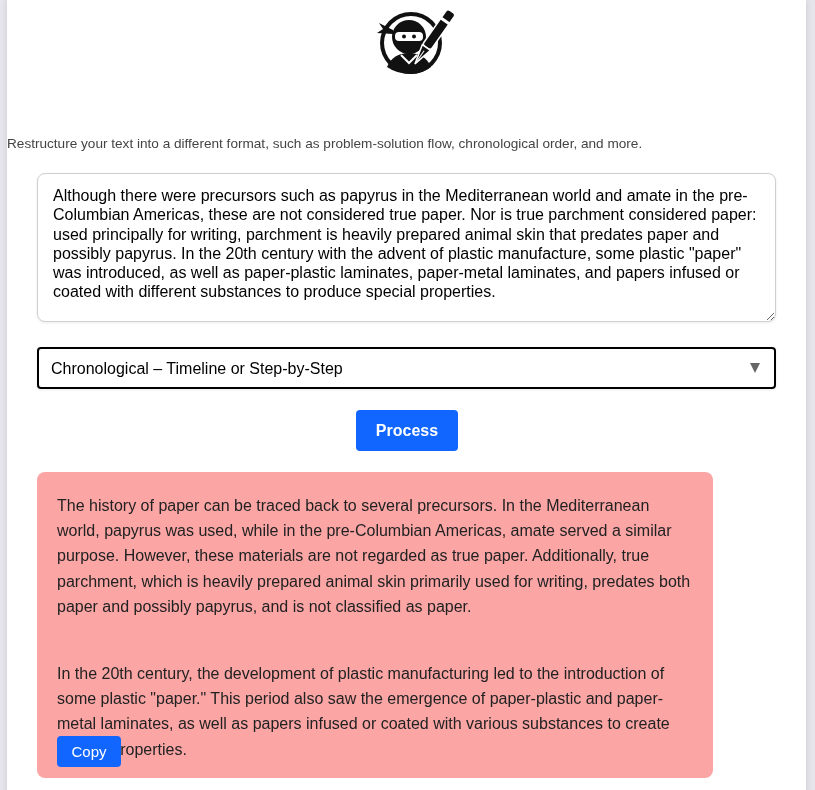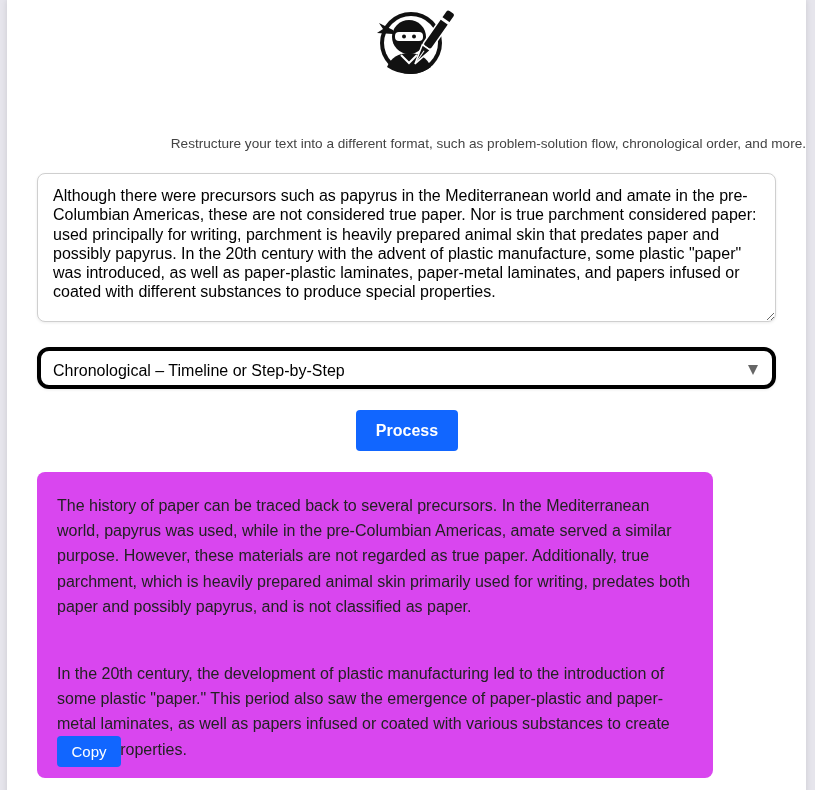--- a/index.html
+++ b/index.html
@@ -36,21 +36,21 @@
     font-size: 22px;
     font-weight: bold;
     color: #222222;
     margin: 0;
   }
   .subtitle {
     position: absolute;
     left: 0;
     top: 136px;
     width: 799px;
-    text-align: right;
+    text-align: left;
     font-size: 13.6px;
     color: #444444;
     margin: 0;
   }
   .textarea {
     position: absolute;
     left: 30px;
     top: 173px;
     width: 739px;
     height: 149px;
@@ -68,22 +68,22 @@
     overflow: hidden;
     outline: none;
   }
   .select-wrap {
     position: absolute;
     left: 30px;
     top: 347px;
     width: 739px;
     height: 42px;
     box-sizing: border-box;
-    border: 4px solid #000000;
-    border-radius: 12px;
+    border: 2px solid #000000;
+    border-radius: 4px;
     background: #ffffff;
     box-shadow: 0 1px 3px rgba(0,0,0,0.08);
     cursor: pointer;
   }
   .select-value {
     position: absolute;
     left: 12px;
     top: 11px;
     font-size: 16px;
     color: #000000;
@@ -116,21 +116,21 @@
     font-size: 16px;
     font-weight: bold;
   }
   .output {
     position: absolute;
     left: 30px;
     top: 472px;
     width: 676px;
     height: 306px;
     box-sizing: border-box;
-    background: #d946ef;
+    background: #fca5a5;
     border-radius: 8px;
     padding: 21px 20px;
   }
   .output p {
     margin: 0;
     font-size: 16px;
     line-height: 25.2px;
     color: #222222;
   }
   .output p + p {

